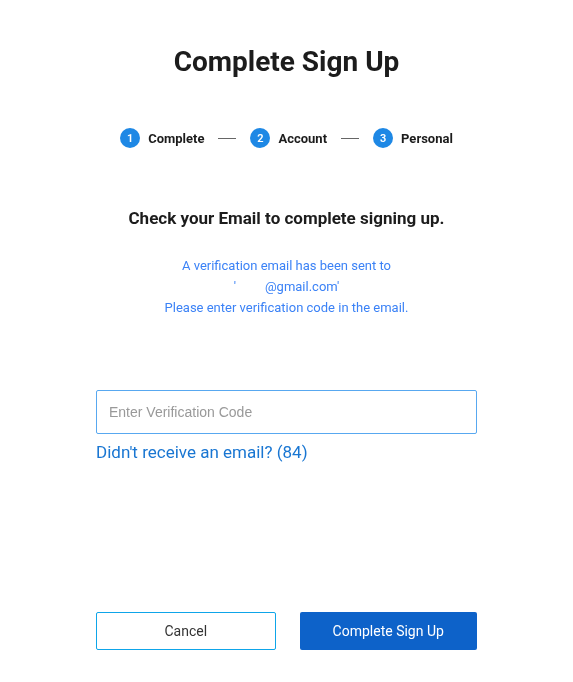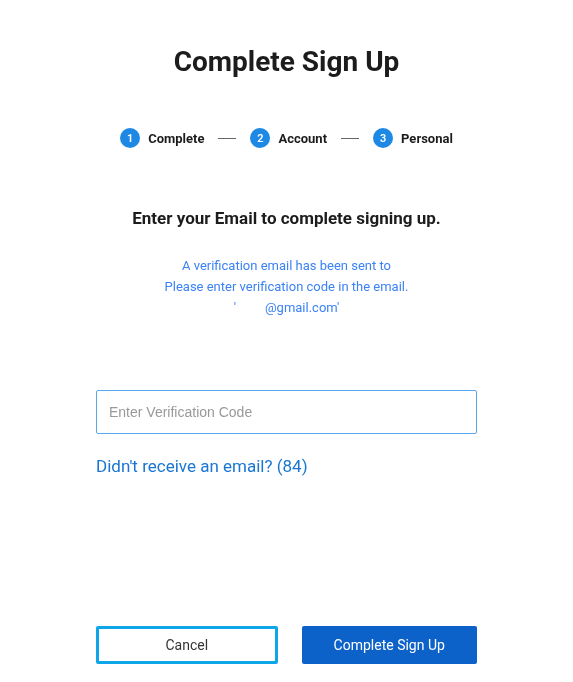--- a/index.html
+++ b/index.html
@@ -77,21 +77,21 @@
     }
     .input-field {
       width: 100%;
       height: 44px;
       border: 1.5px solid #58a8f0;
       border-radius: 2px;
       padding: 0 12px;
       font-size: 14px;
       color: #333;
       outline: none;
-      margin-bottom: 22px;
+      margin-bottom: 8px;
     }
     .input-field::placeholder {
       color: #999;
     }
     .resend-link {
       font-size: 17px;
       color: #1976d2;
       text-decoration: none;
       cursor: pointer;
       display: inline-block;
@@ -105,21 +105,21 @@
       flex: 1;
       height: 38px;
       border-radius: 2px;
       font-size: 14px;
       cursor: pointer;
       border: none;
       font-family: inherit;
     }
     .btn-cancel {
       background: #fff;
-      border: 3px solid #0ea5e9;
+      border: 1px solid #0ea5e9;
       color: #333;
     }
     .btn-primary {
       background: #0d62c9;
       color: #fff;
     }
   </style>
 </head>
 <body>
 
@@ -136,26 +136,26 @@
       <div class="step-circle">2</div>
       <div class="step-label">Account</div>
     </div>
     <div class="step-divider"></div>
     <div class="step">
       <div class="step-circle">3</div>
       <div class="step-label">Personal</div>
     </div>
   </div>
 
-  <h2 class="subtitle">Enter your Email to complete signing up.</h2>
+  <h2 class="subtitle">Check your Email to complete signing up.</h2>
 
   <div class="description">
     <span class="description-line">A verification email has been sent to</span>
+    <span class="description-line" style="white-space: pre;">'         @gmail.com'</span>
     <span class="description-line">Please enter verification code in the email.</span>
-    <span class="description-line" style="white-space: pre;">'         @gmail.com'</span>
   </div>
 
   <input type="text" class="input-field" placeholder="Enter Verification Code" style="">
 
   <a class="resend-link">Didn't receive an email? (84)</a>
 
   <div class="button-row">
     <button class="btn btn-cancel">Cancel</button>
     <button class="btn btn-primary">Complete Sign Up</button>
   </div>

